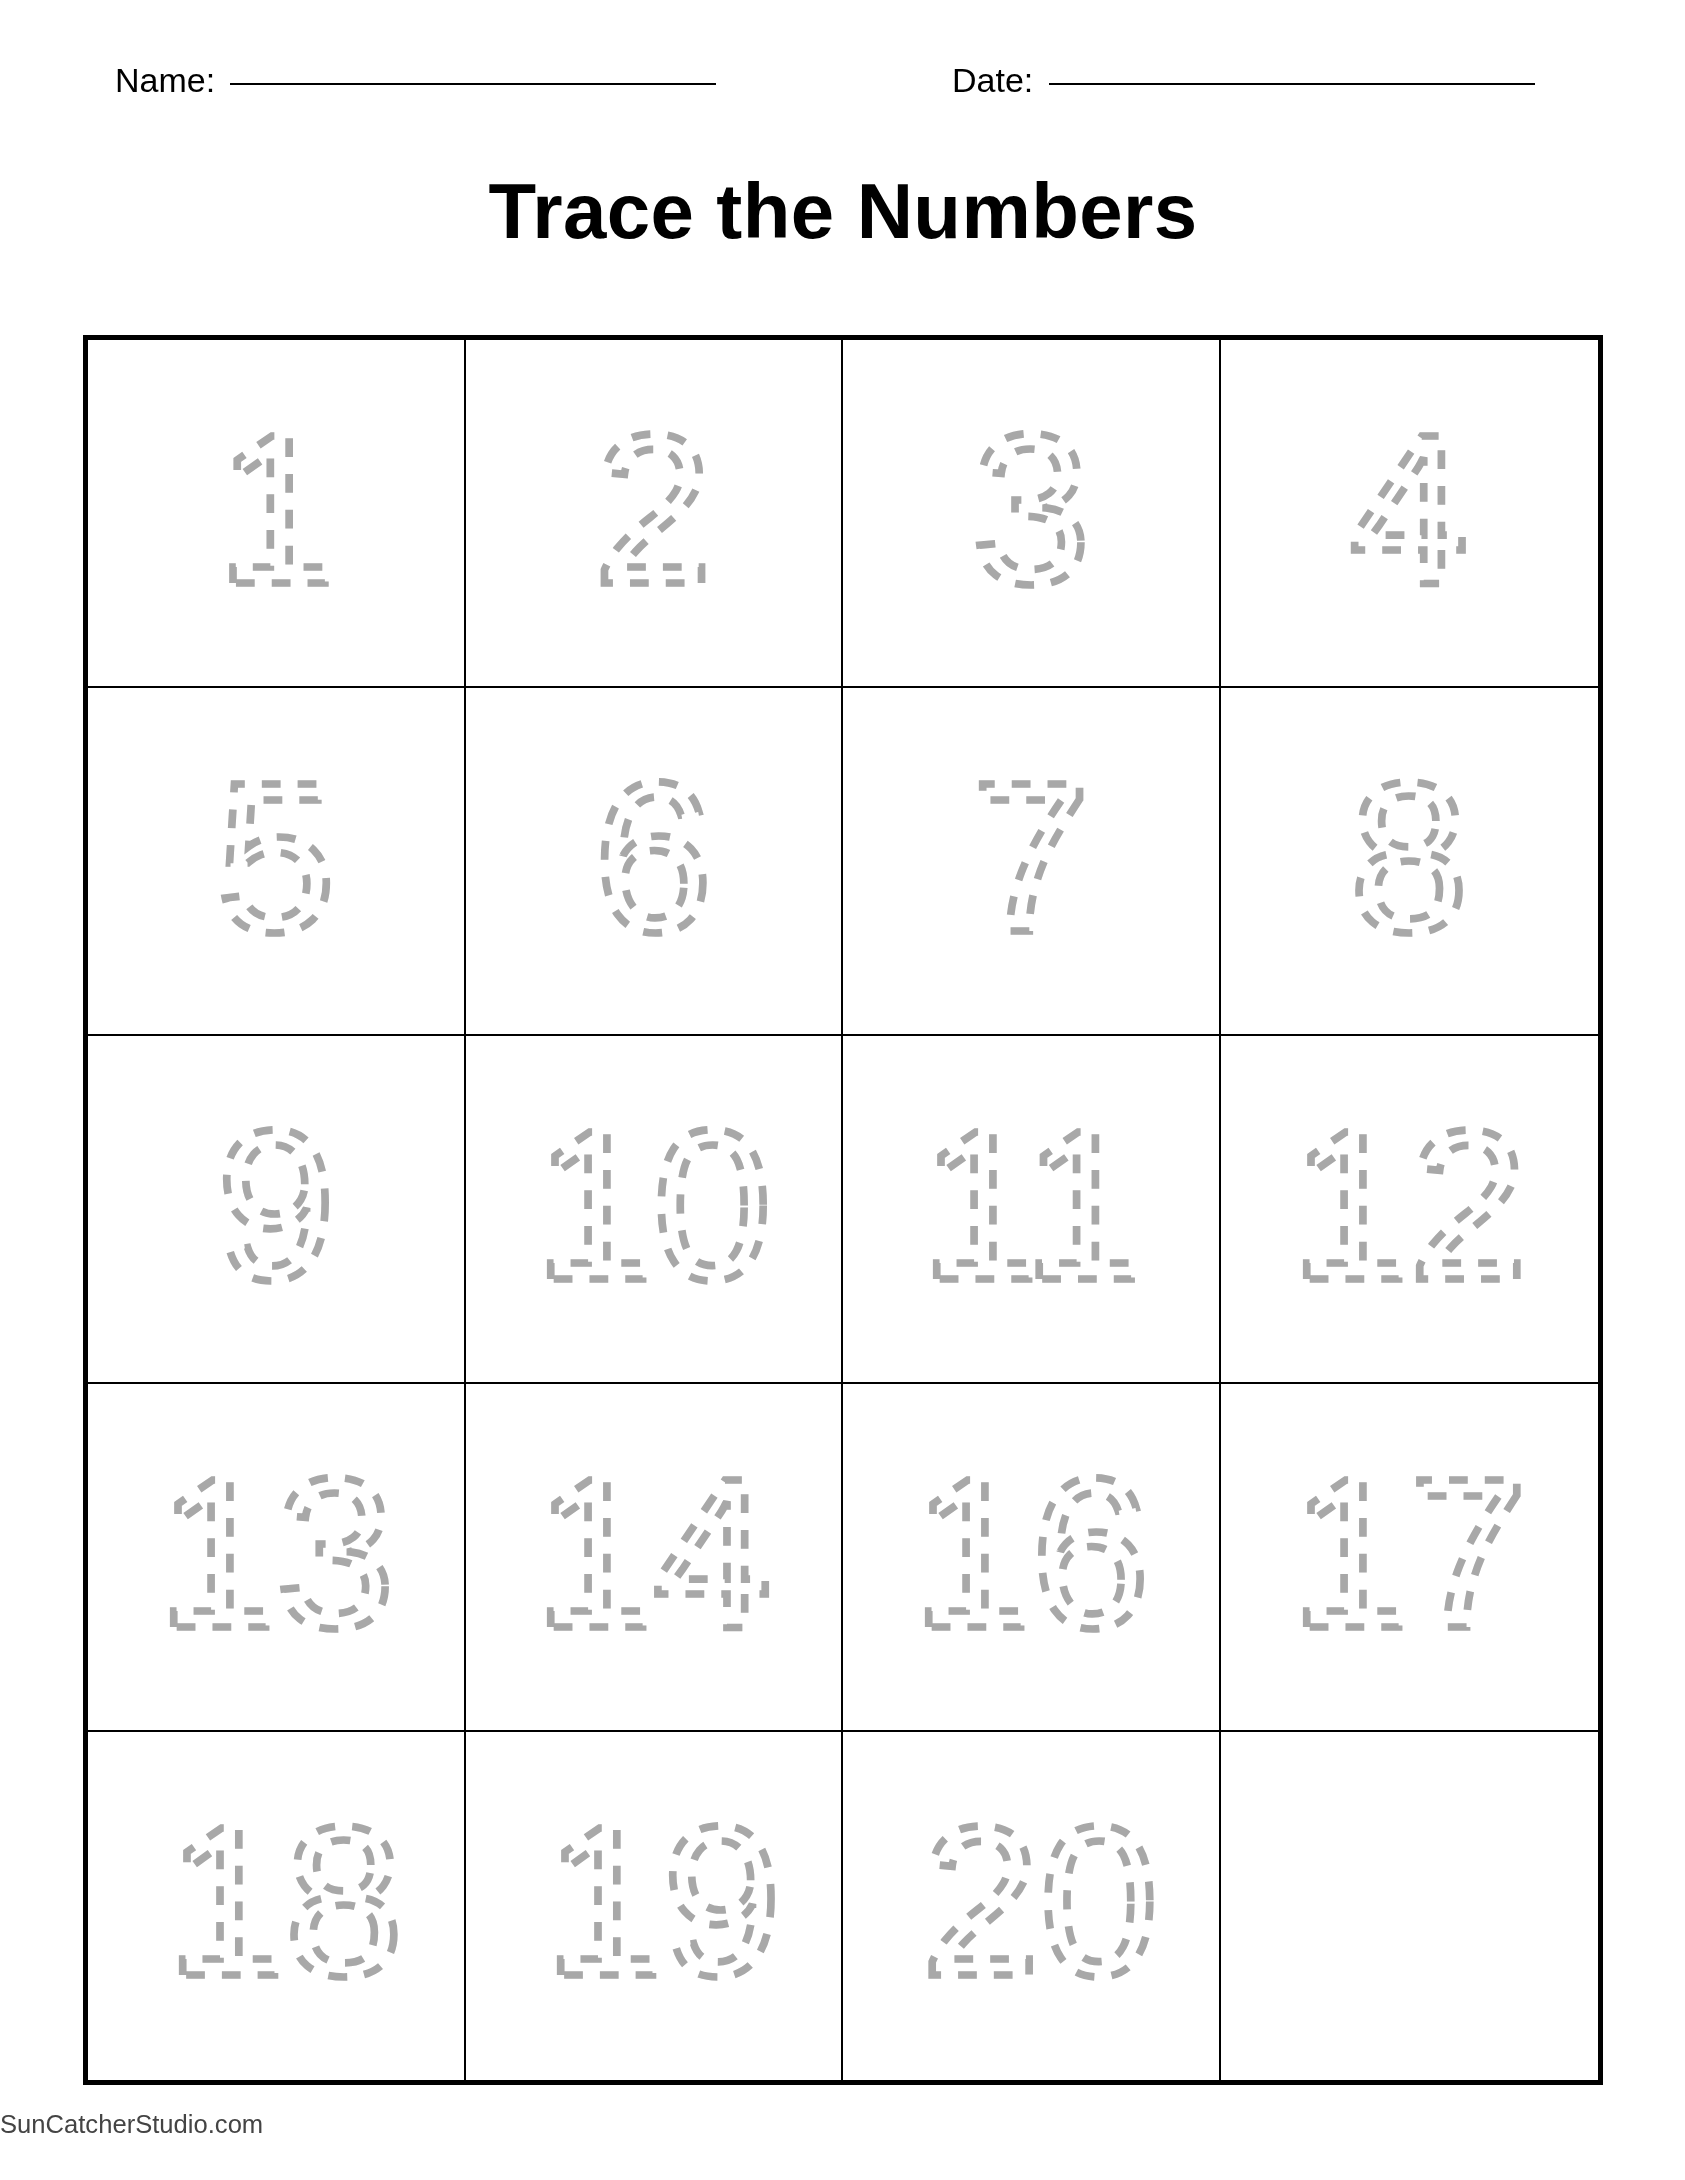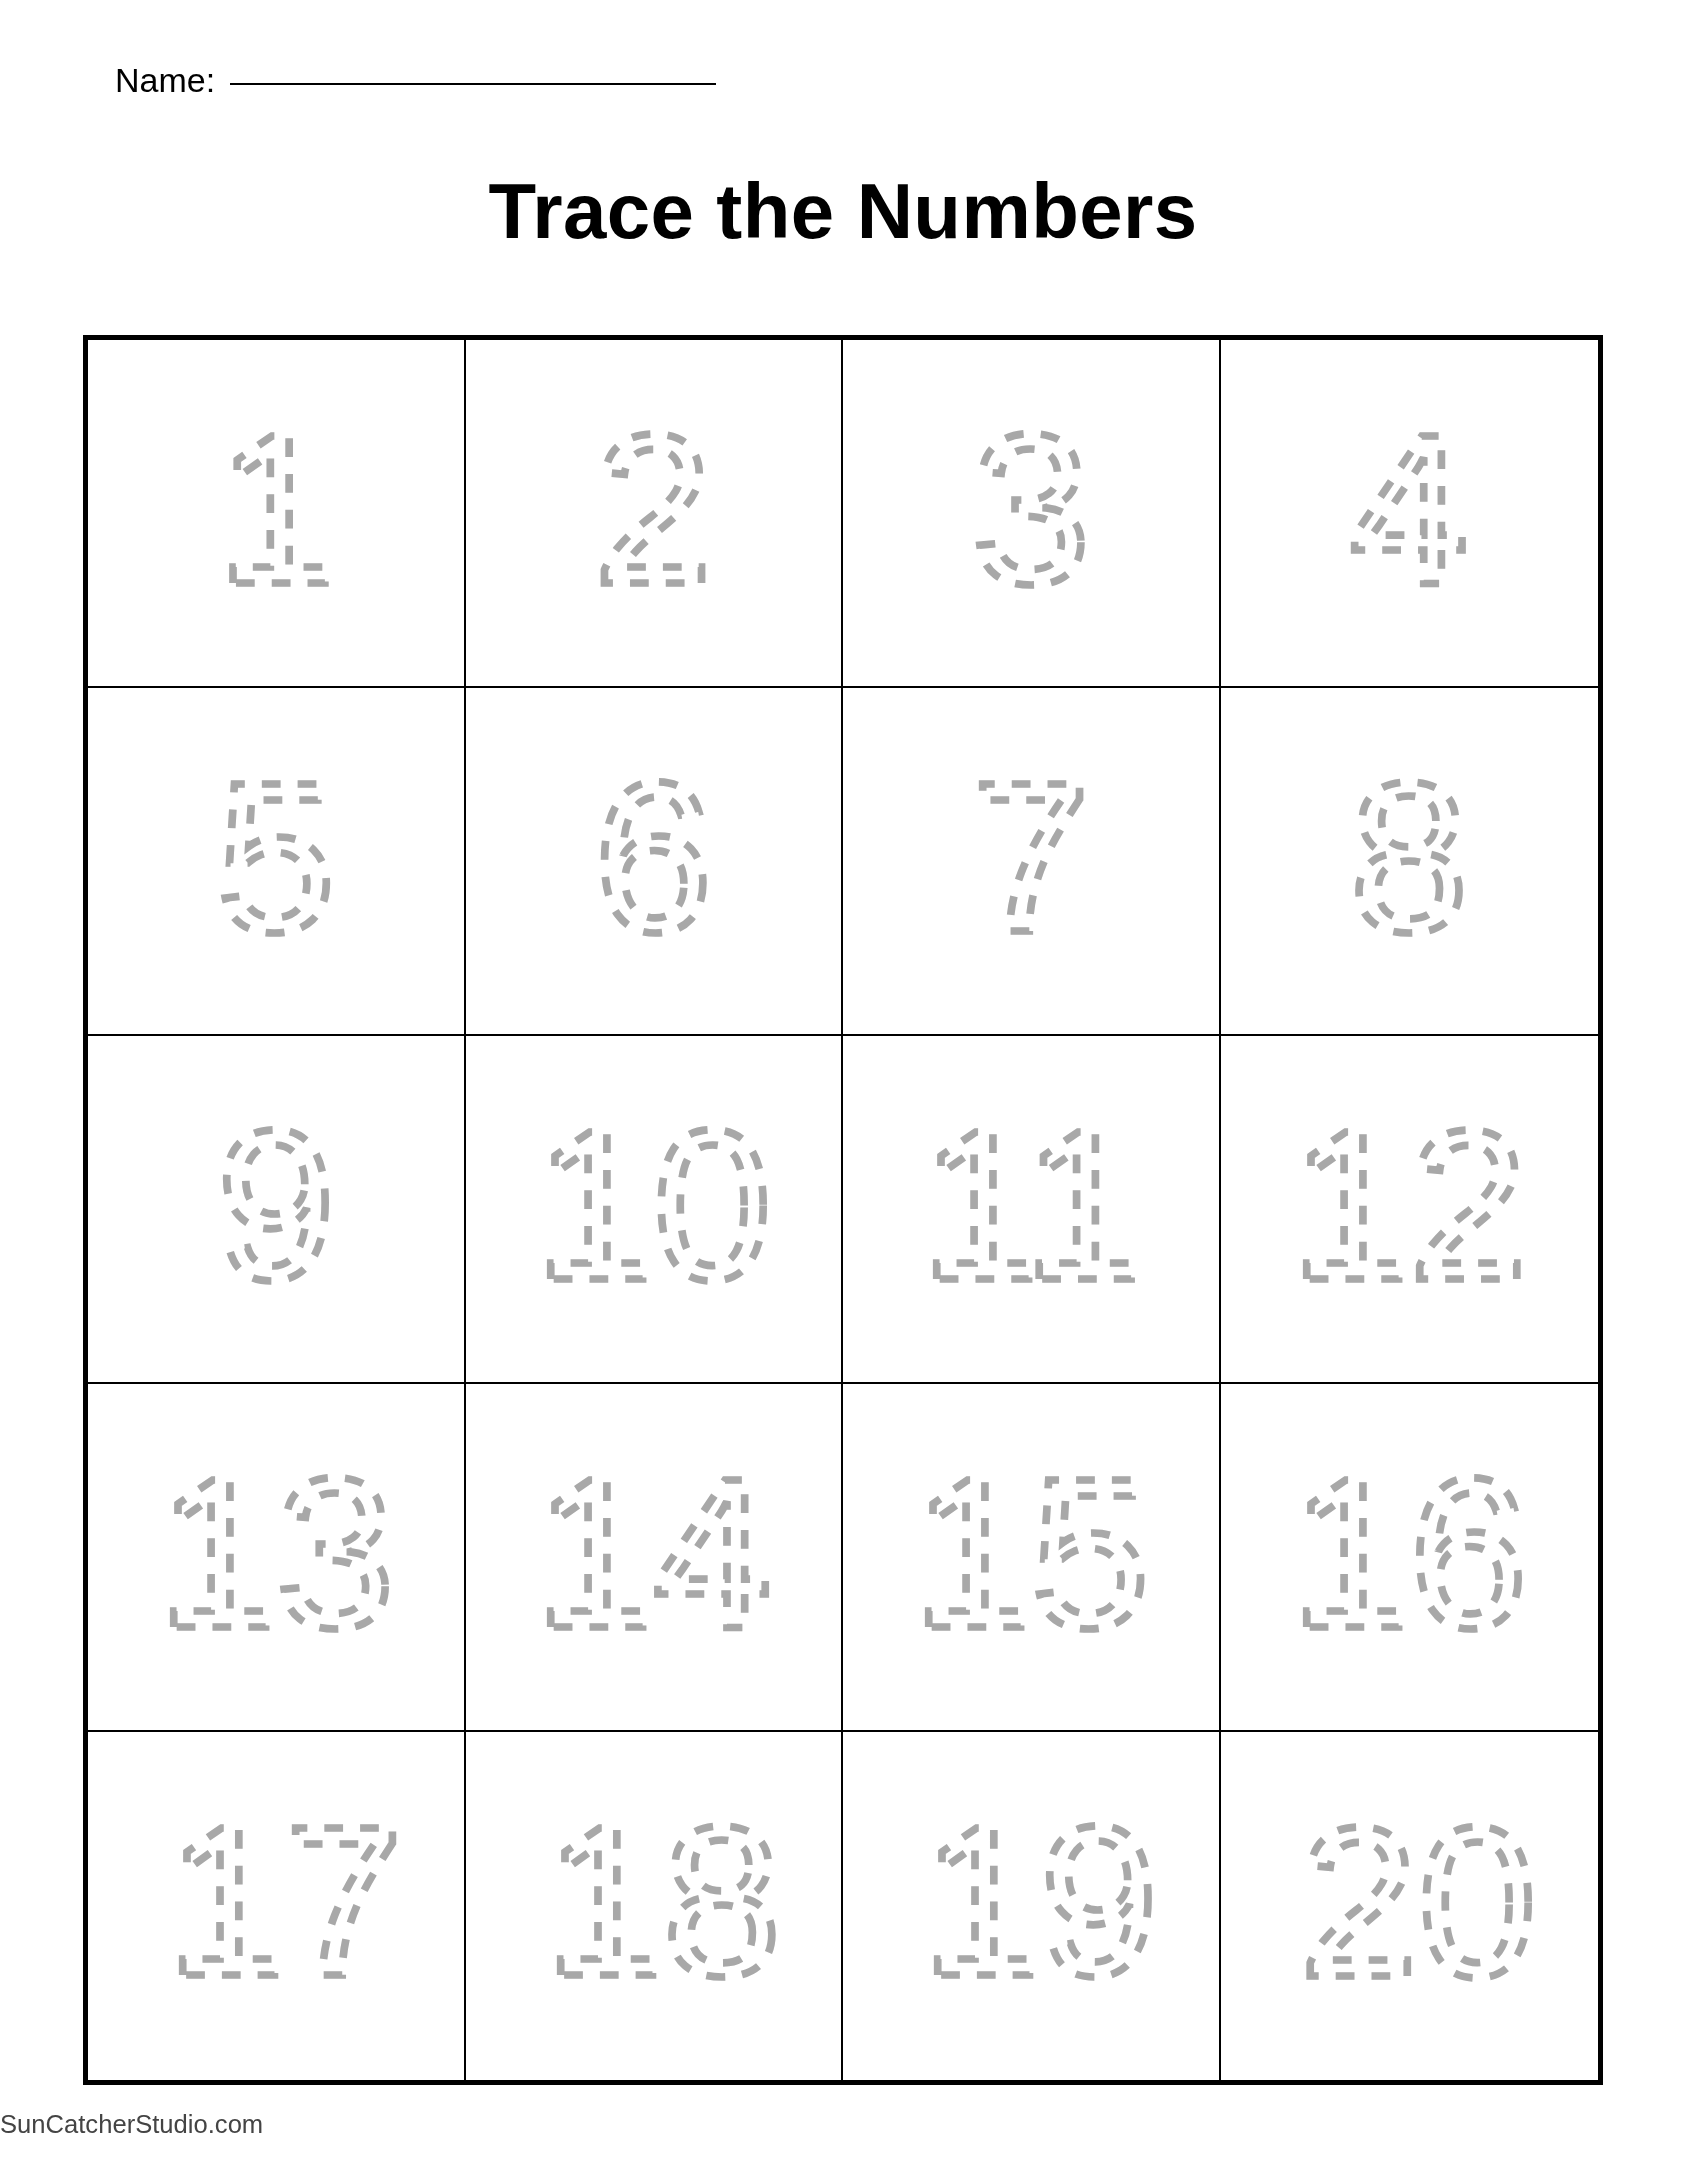--- a/index.html
+++ b/index.html
@@ -121,20 +121,24 @@
 </head>
 <body>
 
 <div class="sheet">
 
   <div class="header-row">
     <div class="field field-name">
       <span class="field-label">Name:</span>
       <span class="field-line"></span>
     </div>
+    <div class="field field-date">
+      <span class="field-label">Date:</span>
+      <span class="field-line"></span>
+    </div>
   </div>
 
   <div class="title">Trace the Numbers</div>
 
   <div class="grid">
 
     <div class="cell">
       <svg width="358" height="341" viewBox="0 0 420 400">
         <text x="210" y="215">1</text>
       </svg>
@@ -211,25 +215,20 @@
         <text x="210" y="215">13</text>
       </svg>
     </div>
 
     <div class="cell">
       <svg width="358" height="341" viewBox="0 0 420 400">
         <text x="210" y="215">14</text>
       </svg>
     </div>
 
-    <div class="cell">
-      <svg width="358" height="341" viewBox="0 0 420 400">
-        <text x="210" y="215">15</text>
-      </svg>
-    </div>
 
     <div class="cell">
       <svg width="358" height="341" viewBox="0 0 420 400">
         <text x="210" y="215">16</text>
       </svg>
     </div>
 
     <div class="cell">
       <svg width="358" height="341" viewBox="0 0 420 400">
         <text x="210" y="215">17</text>

